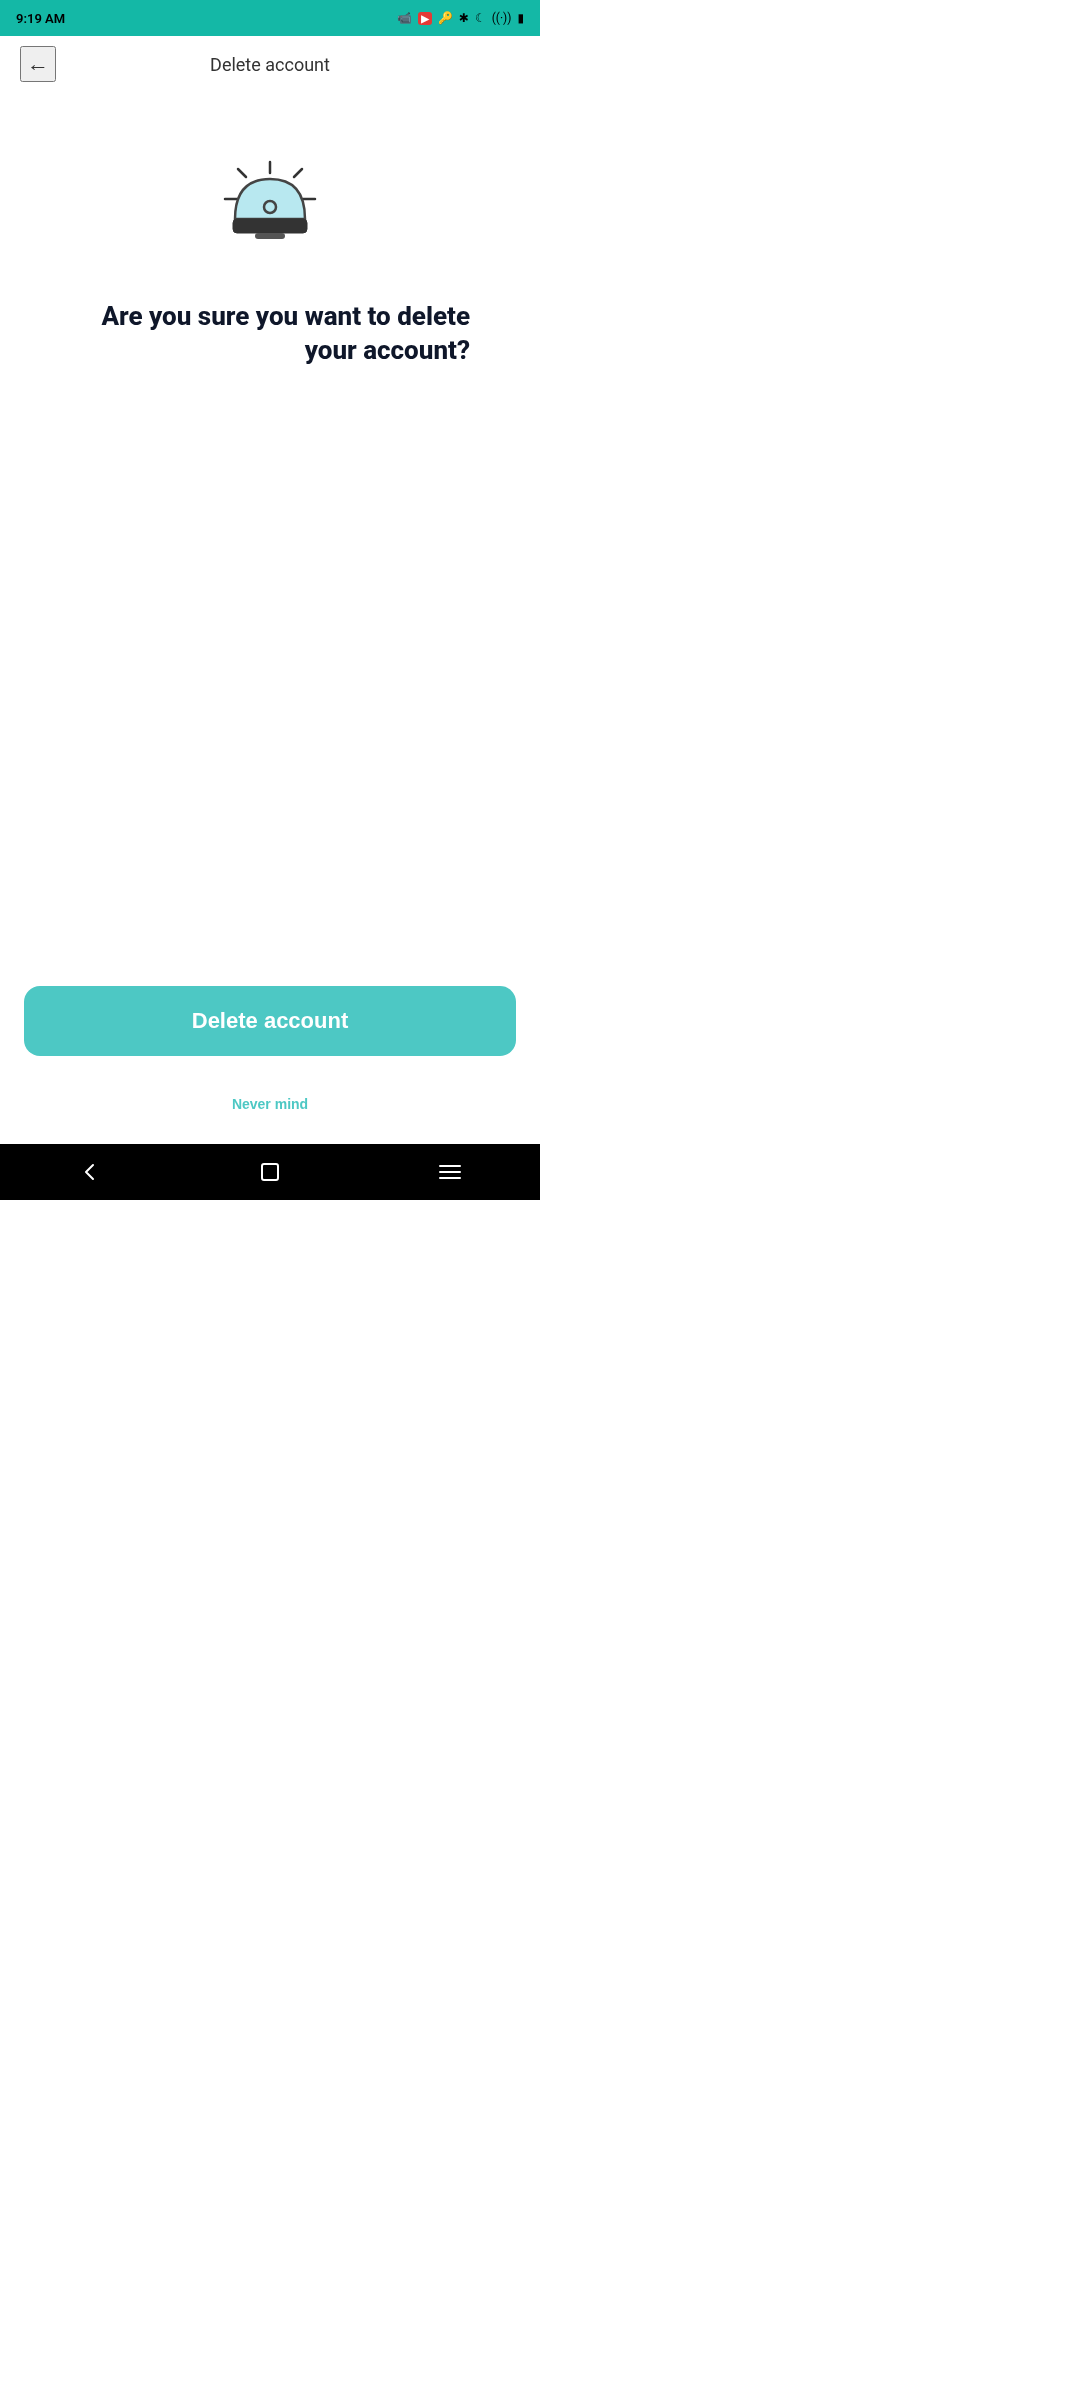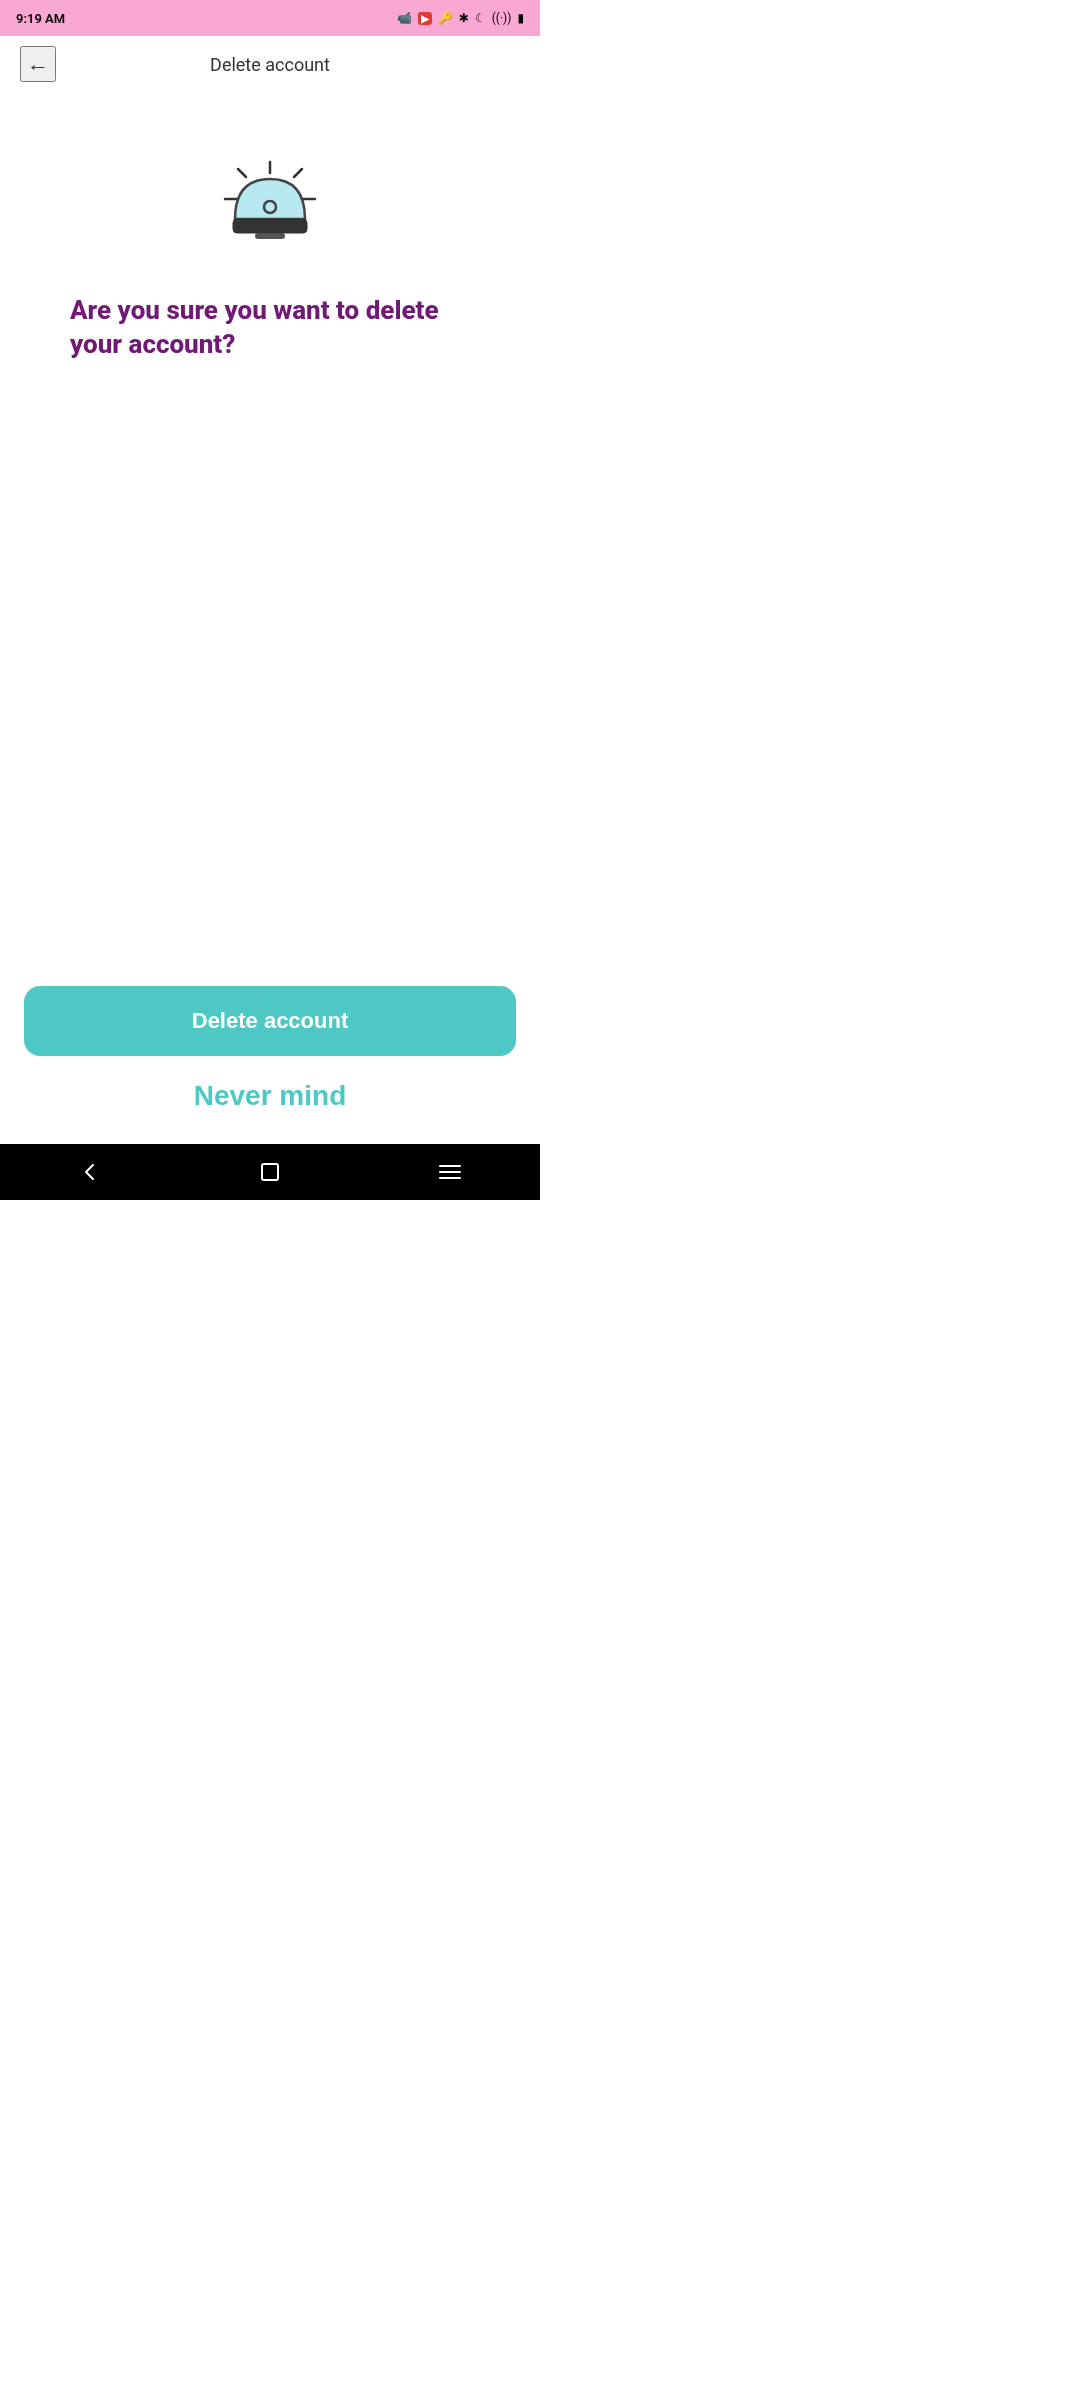--- a/index.html
+++ b/index.html
@@ -16,21 +16,21 @@
       font-family: -apple-system, BlinkMacSystemFont, 'Segoe UI', Roboto, sans-serif;
       display: flex;
       flex-direction: column;
       overflow: hidden;
     }
 
     
     .status-bar {
       width: 100%;
       height: 36px;
-      background: #f9a8d4;
+      background: #14b8a6;
       display: flex;
       align-items: center;
       justify-content: space-between;
       padding: 0 16px;
       flex-shrink: 0;
     }
 
     .status-time {
       font-size: 13px;
       font-weight: 600;
@@ -114,25 +114,26 @@
 
     .alarm-svg {
       width: 110px;
       height: 100px;
     }
 
     
     .question-text {
       font-size: 26px;
       font-weight: 800;
-      color: #701a75;
-      text-align: left;
+      color: #0f172a;
+      text-align: right;
       line-height: 1.3;
       margin-bottom: 20px;
       max-width: 400px;
+      margin-top: 6px;
     }
 
     
     .description-text {
       font-size: 16px;
       color: #888;
       text-align: center;
       line-height: 1.5;
       max-width: 380px;
     }
@@ -160,27 +161,28 @@
       cursor: pointer;
       display: flex;
       align-items: center;
       justify-content: center;
     }
 
     .never-mind-button {
       background: none;
       border: none;
       color: #4dc8c4;
-      font-size: 28px;
+      font-size: 14px;
       font-weight: 600;
       cursor: pointer;
       padding: 8px 24px;
       display: flex;
       align-items: center;
       justify-content: center;
+      margin-top: 16px;
     }
 
     
     .bottom-nav {
       width: 100%;
       height: 56px;
       background: #000000;
       display: flex;
       align-items: center;
       justify-content: space-around;

